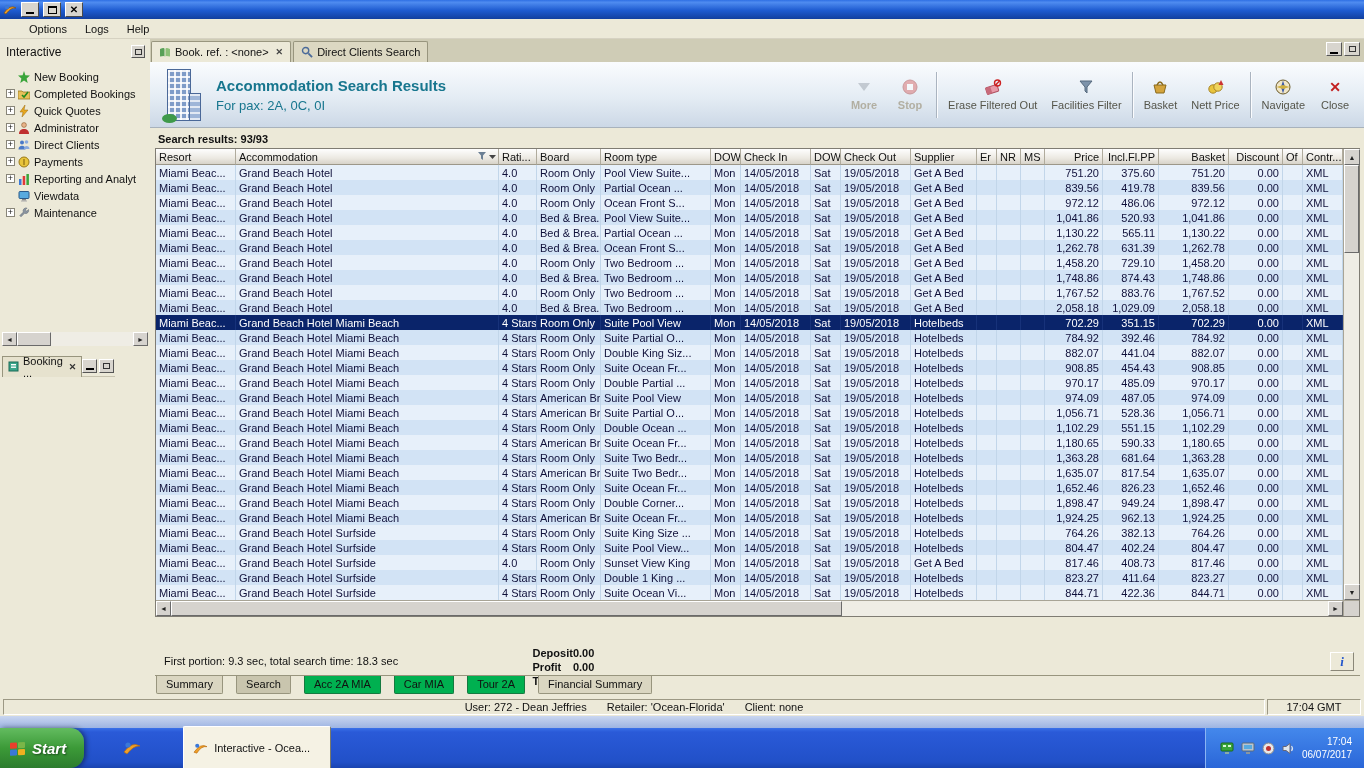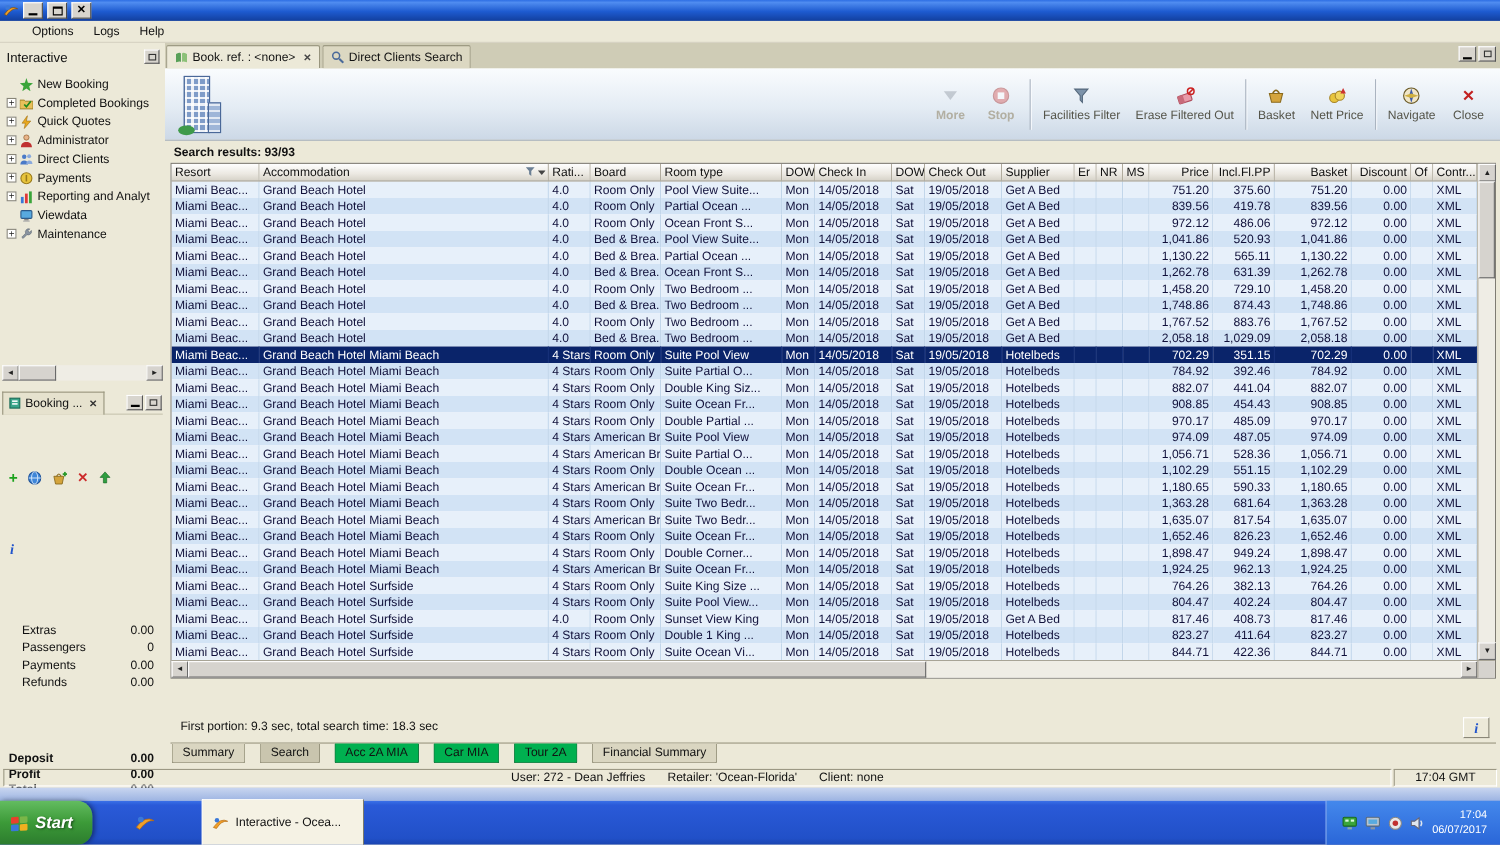--- a/index.html
+++ b/index.html
@@ -30,21 +30,21 @@
   .g-box { width:7px; height:6px; border:1px solid #333; }
   .tree { height:272px; padding:8px 0 0 4px; overflow:hidden; }
   .tree-item { height:17px; display:flex; align-items:center; gap:3px; white-space:nowrap; }
   .expander { width:9px; height:9px; border:1px solid #888578; background:#fff; font-size:9px; line-height:7px; text-align:center; flex:none; color:#222; }
   .ticon { width:13px; height:12px; flex:none; }
   .mini-scroll { height:14px; display:flex; flex:none; }
   .scroll-btn { width:15px; height:100%; background:#d6d3ce; border:1px solid; border-color:#fff #6a6a6a #6a6a6a #fff; font-size:7px; display:flex; align-items:center; justify-content:center; color:#222; flex:none; }
   .scroll-track { flex:1; background:#efede5; position:relative; }
   .scroll-thumb { position:absolute; background:#d6d3ce; border:1px solid; border-color:#fff #6a6a6a #6a6a6a #fff; }
 
-  .booking { margin-top:10px; flex:1; display:flex; flex-direction:column; min-height:0;gap:48px; }
+  .booking { margin-top:10px; flex:1; display:flex; min-height:0;gap:48px; }
   .bp-header { height:21px; display:flex; align-items:center; border-bottom:1px solid #c8c4b0; }
   .bp-tab { display:flex; align-items:center; gap:4px; border:1px solid #98957e; border-bottom:none; background:#e6e2ce; padding:2px 5px; height:21px; }
   .bp-x { font-size:9px; font-weight:bold; color:#333; margin-left:2px; }
   .bp-btns { margin-left:auto; display:flex; gap:2px; padding-right:1px; }
   .bp-btns .tinybtn { width:15px; height:14px; }
   .bp-toolbar { height:26px; display:flex; align-items:center; gap:9px; padding:2px 6px 0 6px; }
   .bp-plus { color:#1ca21c; font-weight:bold; font-size:14px; line-height:1; }
   .bp-del { color:#cc2a2a; font-weight:bold; font-size:12px; line-height:1; }
   .bp-info { padding:4px 6px 4px 7px; }
   .info-i { font:italic bold 13px "Liberation Serif",serif; color:#2255cc; line-height:1; }
@@ -376,57 +376,61 @@
           </span>
       </span>
     </div>
 
     <div class="header-band">
       <span class="building">
         <span class="b-tower"></span>
           <span class="b-annex"></span>
           <span class="b-bush"></span>
       </span>
+      <div>
+        <div class="h-title">Accommodation Search Results</div>
+        <div class="h-sub">For pax: 2A, 0C, 0I</div>
+      </div>
       <div class="main-toolbar">
         <div class="tool-btn" data-disabled="true">
           <span class="t-ico">
               <span class="more-arrow"></span>
             </span>
           <span>More</span>
         </div>
         <div class="tool-btn" data-disabled="true">
           <span class="t-ico">
               <svg width="16" height="16" viewBox="0 0 16 16">
                 <circle cx="8" cy="8" r="7" fill="#d86a6a" stroke="#a84040"></circle>
                 <rect x="5" y="5" width="6" height="6" fill="#fff"></rect>
               </svg>
             </span>
           <span>Stop</span>
         </div>
         <span class="tb-sep"></span>
-        <div class="tool-btn">
-          <span class="t-ico">
-              <svg width="16" height="16" viewBox="0 0 16 16">
-                <polygon points="2,2 14,2 9,8 9,14 7,12 7,8" fill="#7d93aa" stroke="#55687c"></polygon>
-              </svg>
-            </span>
-          <span>Facilities Filter</span>
-        </div>
         <div class="tool-btn">
           <span class="t-ico">
               <svg width="19" height="17" viewBox="0 0 19 17">
                 <g transform="rotate(-18 9 10)">
                   <rect x="3" y="7" width="12" height="7" rx="1" fill="#e89aa8" stroke="#b05060"></rect>
                   <rect x="3" y="7" width="5" height="7" fill="#c86a7a"></rect>
                 </g>
                 <circle cx="14.5" cy="4" r="3" fill="none" stroke="#cc2222" stroke-width="1.4"></circle>
                 <line x1="12.5" y1="6" x2="16.5" y2="2" stroke="#cc2222" stroke-width="1.4"></line>
               </svg>
             </span>
           <span>Erase Filtered Out</span>
+        </div>
+        <div class="tool-btn">
+          <span class="t-ico">
+              <svg width="16" height="16" viewBox="0 0 16 16">
+                <polygon points="2,2 14,2 9,8 9,14 7,12 7,8" fill="#7d93aa" stroke="#55687c"></polygon>
+              </svg>
+            </span>
+          <span>Facilities Filter</span>
         </div>
         <span class="tb-sep"></span>
         <div class="tool-btn">
           <span class="t-ico">
               <svg width="18" height="16" viewBox="0 0 18 16">
                 <path d="M3 6 L15 6 L13 14 L5 14 Z" fill="#d4a43c" stroke="#8a6a1c"></path>
                 <path d="M6 6 Q9 0 12 6" fill="none" stroke="#8a6a1c" stroke-width="1.5"></path>
               </svg>
             </span>
           <span>Basket</span>

